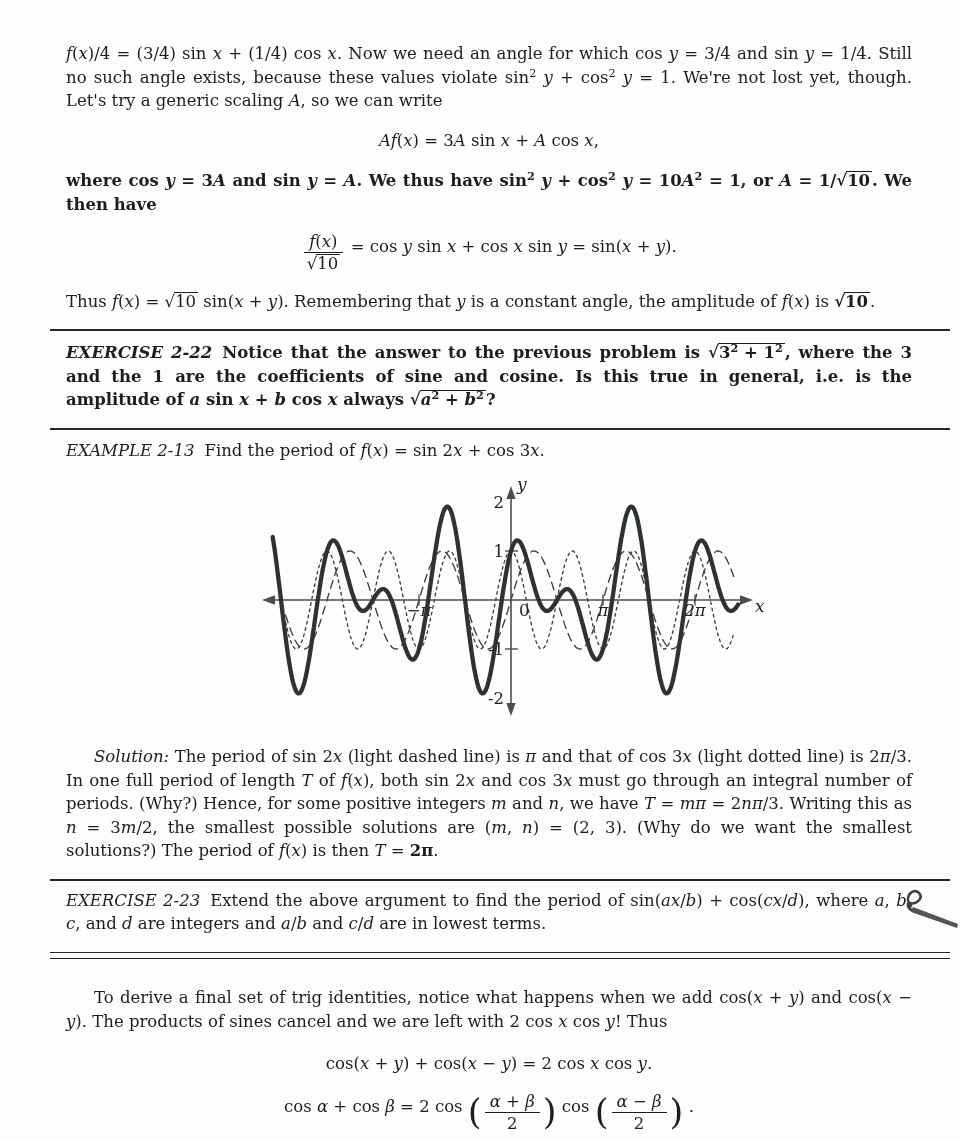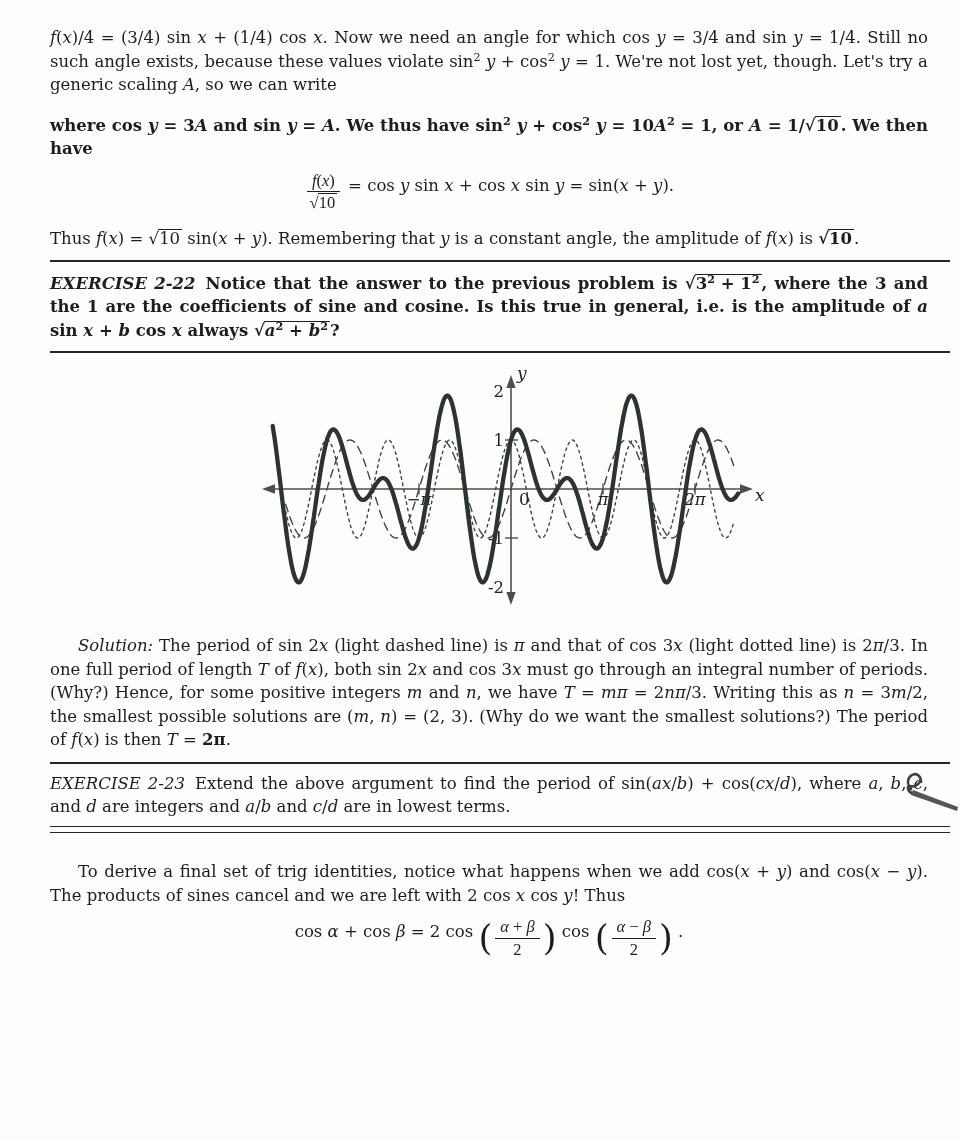--- a/index.html
+++ b/index.html
@@ -2,32 +2,32 @@
 <html><head>
 <meta charset="utf-8">
 <style>
   html,body{margin:0;padding:0;}
   body{
     width:960px;height:1139px;overflow:hidden;
     background:#fdfdfc;color:#1d1d1d;
     font-family:"DejaVu Serif","Liberation Serif",serif;
   }
   .page{padding:26px 32px 0 50px;}
-  .para{margin:0;font-size:16.5px;line-height:23.5px;text-align:justify;}
+  .para{margin:16px;font-size:16.5px;line-height:23.5px;text-align:justify;}
   .single-line{text-align:left;}
   .center{text-align:center;}
   .ind{text-indent:28px;}
   .it{font-style:italic;}
   .bd{font-weight:bold;}
   .head{font-style:italic;margin-right:10px;}
   sup{font-size:68%;line-height:0;}
   .sqrt{white-space:nowrap;}
   .rsign{letter-spacing:-1px;}
   .rad{display:inline-block;border-top:1.5px solid currentColor;padding:0 2px 0 1px;line-height:1.08;}
-  .frac{display:inline-block;vertical-align:-1.05em;text-align:center;line-height:1.18;margin:0 3px;font-family:Liberation Serif, serif;}
+  .frac{display:inline-block;vertical-align:-1.05em;text-align:center;line-height:1.18;margin:0 3px;}
   .frac .num{display:block;border-bottom:1.4px solid currentColor;padding:0 5px 1px;}
   .frac .den{display:block;padding-top:1px;text-align:center;}
   .pgroup{white-space:nowrap;}
   .bp{font-size:215%;font-weight:400;vertical-align:-0.33em;line-height:0;}
   .rule{height:2px;background:#262626;margin-right:-22px;}
   .rule-d{height:5.5px;border-top:1.5px solid #262626;border-bottom:1.5px solid #262626;margin-right:-22px;}
   .graph{position:relative;height:252px;margin:14px 0 0 0;}
   .graph svg{position:absolute;left:200px;top:0;}
   .ex-wrap{position:relative;}
   .pencil{position:absolute;right:-32px;top:-4px;}
@@ -49,33 +49,35 @@
   #letting{margin-top:17px;}
   #eq4{margin-top:10px;}
 </style>
 </head>
 <body>
 
 <div class="page">
 
   <p class="para" id="p1"><span class="it">f</span><span>(</span><span class="it">x</span><span>)/4 = (3/4) sin </span><span class="it">x</span><span> + (1/4) cos </span><span class="it">x</span><span>. Now we need an angle for which cos </span><span class="it">y</span><span> = 3/4 and sin </span><span class="it">y</span><span> = 1/4. Still no such angle exists, because these values violate sin</span><sup>2</sup><span class="it"> y</span><span> + cos</span><sup>2</sup><span class="it"> y</span><span> = 1. We're not lost yet, though. Let's try a generic scaling </span><span class="it">A</span><span>, so we can write</span></p>
 
+  <p class="para center" id="eq1"><span class="it">Af</span><span>(</span><span class="it">x</span><span>) = 3</span><span class="it">A</span><span> sin </span><span class="it">x</span><span> + </span><span class="it">A</span><span> cos </span><span class="it">x</span><span>,</span></p>
 
   <p class="para" id="p2"><span>where cos </span><span class="it">y</span><span> = 3</span><span class="it">A</span><span> and sin </span><span class="it">y</span><span> = </span><span class="it">A</span><span>. We thus have sin</span><sup>2</sup><span class="it"> y</span><span> + cos</span><sup>2</sup><span class="it"> y</span><span> = 10</span><span class="it">A</span><sup>2</sup><span> = 1, or </span><span class="it">A</span><span> = 1/</span><span class="sqrt"><span class="rsign">√</span><span class="rad"><span>10</span></span></span><span>. We then have</span></p>
 
   <p class="para center" id="eq2"><span class="frac"><span class="num"><span class="it">f</span><span>(</span><span class="it">x</span><span>)</span></span><span class="den"><span class="sqrt"><span class="rsign">√</span><span class="rad"><span>10</span></span></span></span></span><span> = cos </span><span class="it">y</span><span> sin </span><span class="it">x</span><span> + cos </span><span class="it">x</span><span> sin </span><span class="it">y</span><span> = sin(</span><span class="it">x</span><span> + </span><span class="it">y</span><span>).</span></p>
 
   <p class="para" id="p3"><span>Thus </span><span class="it">f</span><span>(</span><span class="it">x</span><span>) = </span><span class="sqrt"><span class="rsign">√</span><span class="rad"><span>10</span></span></span><span> sin(</span><span class="it">x</span><span> + </span><span class="it">y</span><span>). Remembering that </span><span class="it">y</span><span> is a constant angle, the amplitude of </span><span class="it">f</span><span>(</span><span class="it">x</span><span>) is </span><span class="sqrt bd"><span class="rsign">√</span><span class="rad"><span class="bd">10</span></span></span><span>.</span></p>
 
   <div class="rule" id="rule1"></div>
 
   <p class="para" id="ex22"><span class="head it">EXERCISE 2-22</span><span>Notice that the answer to the previous problem is </span><span class="sqrt"><span class="rsign">√</span><span class="rad"><span>3</span><sup>2</sup><span> + 1</span><sup>2</sup></span></span><span>, where the 3 and the 1 are the coefficients of sine and cosine. Is this true in general, i.e. is the amplitude of </span><span class="it">a</span><span> sin </span><span class="it">x</span><span> + </span><span class="it">b</span><span> cos </span><span class="it">x</span><span> always </span><span class="sqrt"><span class="rsign">√</span><span class="rad"><span class="it">a</span><sup>2</sup><span> + </span><span class="it">b</span><sup>2</sup></span></span><span>?</span></p>
 
   <div class="rule" id="rule2"></div>
 
+  <p class="para single-line" id="ex13"><span class="head it">EXAMPLE 2-13</span><span>Find the period of </span><span class="it">f</span><span>(</span><span class="it">x</span><span>) = sin 2</span><span class="it">x</span><span> + cos 3</span><span class="it">x</span><span>.</span></p>
 
   <div class="graph" id="graph">
     <svg id="graph-svg" width="540" height="252" viewBox="0 0 540 252" xmlns="http://www.w3.org/2000/svg">
         <path d="M35.6,137.1L36.2,139.0L36.8,140.8L37.4,142.6L38.0,144.4L38.5,146.2L39.1,147.9L39.7,149.5L40.3,151.1L40.9,152.7L41.5,154.2L42.1,155.7L42.7,157.1L43.3,158.4L43.9,159.7L44.4,160.9L45.0,162.1L45.6,163.2L46.2,164.2L46.8,165.2L47.4,166.1L48.0,166.9L48.6,167.7L49.2,168.3L49.7,168.9L50.3,169.5L50.9,169.9L51.5,170.3L52.1,170.6L52.7,170.8L53.3,170.9L53.9,171.0L54.5,171.0L55.1,170.9L55.6,170.7L56.2,170.4L56.8,170.1L57.4,169.7L58.0,169.2L58.6,168.6L59.2,168.0L59.8,167.2L60.4,166.4L60.9,165.6L61.5,164.6L62.1,163.6L62.7,162.6L63.3,161.4L63.9,160.2L64.5,159.0L65.1,157.6L65.7,156.3L66.3,154.8L66.8,153.3L67.4,151.8L68.0,150.2L68.6,148.6L69.2,146.9L69.8,145.2L70.4,143.4L71.0,141.6L71.6,139.8L72.2,137.9L72.7,136.1L73.3,134.2L73.9,132.2L74.5,130.3L75.1,128.3L75.7,126.4L76.3,124.4L76.9,122.4L77.5,120.5L78.0,118.5L78.6,116.5L79.2,114.6L79.8,112.6L80.4,110.7L81.0,108.8L81.6,106.9L82.2,105.0L82.8,103.2L83.4,101.4L83.9,99.6L84.5,97.9L85.1,96.2L85.7,94.5L86.3,92.9L86.9,91.4L87.5,89.9L88.1,88.4L88.7,87.0L89.2,85.6L89.8,84.3L90.4,83.1L91.0,81.9L91.6,80.8L92.2,79.8L92.8,78.8L93.4,77.9L94.0,77.1L94.6,76.4L95.1,75.7L95.7,75.1L96.3,74.5L96.9,74.1L97.5,73.7L98.1,73.4L98.7,73.2L99.3,73.1L99.9,73.0L100.4,73.0L101.0,73.1L101.6,73.3L102.2,73.6L102.8,73.9L103.4,74.3L104.0,74.8L104.6,75.4L105.2,76.0L105.8,76.7L106.3,77.5L106.9,78.4L107.5,79.3L108.1,80.3L108.7,81.4L109.3,82.5L109.9,83.7L110.5,85.0L111.1,86.3L111.6,87.7L112.2,89.1L112.8,90.6L113.4,92.2L114.0,93.8L114.6,95.4L115.2,97.1L115.8,98.8L116.4,100.5L117.0,102.3L117.5,104.2L118.1,106.0L118.7,107.9L119.3,109.8L119.9,111.7L120.5,113.6L121.1,115.6L121.7,117.6L122.3,119.5L122.8,121.5L123.4,123.5L124.0,125.4L124.6,127.4L125.2,129.4L125.8,131.3L126.4,133.2L127.0,135.1L127.6,137.0L128.2,138.9L128.7,140.7L129.3,142.5L129.9,144.3L130.5,146.1L131.1,147.8L131.7,149.4L132.3,151.0L132.9,152.6L133.5,154.1L134.1,155.6L134.6,157.0L135.2,158.3L135.8,159.6L136.4,160.9L137.0,162.0L137.6,163.1L138.2,164.2L138.8,165.1L139.4,166.0L139.9,166.9L140.5,167.6L141.1,168.3L141.7,168.9L142.3,169.4L142.9,169.9L143.5,170.3L144.1,170.6L144.7,170.8L145.3,170.9L145.8,171.0L146.4,171.0L147.0,170.9L147.6,170.7L148.2,170.4L148.8,170.1L149.4,169.7L150.0,169.2L150.6,168.6L151.1,168.0L151.7,167.3L152.3,166.5L152.9,165.6L153.5,164.7L154.1,163.7L154.7,162.6L155.3,161.5L155.9,160.3L156.5,159.0L157.0,157.7L157.6,156.3L158.2,154.9L158.8,153.4L159.4,151.9L160.0,150.3L160.6,148.7L161.2,147.0L161.8,145.3L162.3,143.5L162.9,141.7L163.5,139.9L164.1,138.0L164.7,136.2L165.3,134.3L165.9,132.3L166.5,130.4L167.1,128.5L167.7,126.5L168.2,124.5L168.8,122.6L169.4,120.6L170.0,118.6L170.6,116.7L171.2,114.7L171.8,112.8L172.4,110.8L173.0,108.9L173.5,107.0L174.1,105.2L174.7,103.3L175.3,101.5L175.9,99.7L176.5,98.0L177.1,96.3L177.7,94.6L178.3,93.0L178.9,91.5L179.4,89.9L180.0,88.5L180.6,87.1L181.2,85.7L181.8,84.4L182.4,83.2L183.0,82.0L183.6,80.9L184.2,79.9L184.8,78.9L185.3,78.0L185.9,77.2L186.5,76.4L187.1,75.7L187.7,75.1L188.3,74.6L188.9,74.1L189.5,73.7L190.1,73.4L190.6,73.2L191.2,73.1L191.8,73.0L192.4,73.0L193.0,73.1L193.6,73.3L194.2,73.5L194.8,73.9L195.4,74.3L196.0,74.8L196.5,75.3L197.1,76.0L197.7,76.7L198.3,77.5L198.9,78.3L199.5,79.3L200.1,80.3L200.7,81.3L201.3,82.5L201.8,83.7L202.4,84.9L203.0,86.2L203.6,87.6L204.2,89.1L204.8,90.5L205.4,92.1L206.0,93.7L206.6,95.3L207.2,97.0L207.7,98.7L208.3,100.4L208.9,102.2L209.5,104.1L210.1,105.9L210.7,107.8L211.3,109.7L211.9,111.6L212.5,113.5L213.0,115.5L213.6,117.4L214.2,119.4L214.8,121.4L215.4,123.4L216.0,125.3L216.6,127.3L217.2,129.2L217.8,131.2L218.4,133.1L218.9,135.0L219.5,136.9L220.1,138.8L220.7,140.6L221.3,142.4L221.9,144.2L222.5,146.0L223.1,147.7L223.7,149.3L224.2,150.9L224.8,152.5L225.4,154.0L226.0,155.5L226.6,156.9L227.2,158.3L227.8,159.6L228.4,160.8L229.0,162.0L229.6,163.1L230.1,164.1L230.7,165.1L231.3,166.0L231.9,166.8L232.5,167.6L233.1,168.3L233.7,168.9L234.3,169.4L234.9,169.9L235.4,170.3L236.0,170.6L236.6,170.8L237.2,170.9L237.8,171.0L238.4,171.0L239.0,170.9L239.6,170.7L240.2,170.5L240.8,170.1L241.3,169.7L241.9,169.2L242.5,168.7L243.1,168.0L243.7,167.3L244.3,166.5L244.9,165.7L245.5,164.8L246.1,163.8L246.7,162.7L247.2,161.6L247.8,160.4L248.4,159.1L249.0,157.8L249.6,156.4L250.2,155.0L250.8,153.5L251.4,152.0L252.0,150.4L252.5,148.7L253.1,147.1L253.7,145.4L254.3,143.6L254.9,141.8L255.5,140.0L256.1,138.1L256.7,136.3L257.3,134.4L257.9,132.5L258.4,130.5L259.0,128.6L259.6,126.6L260.2,124.6L260.8,122.7L261.4,120.7L262.0,118.7L262.6,116.8L263.2,114.8L263.7,112.9L264.3,110.9L264.9,109.0L265.5,107.1L266.1,105.3L266.7,103.4L267.3,101.6L267.9,99.8L268.5,98.1L269.1,96.4L269.6,94.7L270.2,93.1L270.8,91.5L271.4,90.0L272.0,88.6L272.6,87.1L273.2,85.8L273.8,84.5L274.4,83.2L274.9,82.1L275.5,81.0L276.1,79.9L276.7,78.9L277.3,78.0L277.9,77.2L278.5,76.4L279.1,75.7L279.7,75.1L280.3,74.6L280.8,74.1L281.4,73.8L282.0,73.4L282.6,73.2L283.2,73.1L283.8,73.0L284.4,73.0L285.0,73.1L285.6,73.3L286.1,73.5L286.7,73.9L287.3,74.3L287.9,74.7L288.5,75.3L289.1,75.9L289.7,76.6L290.3,77.4L290.9,78.3L291.5,79.2L292.0,80.2L292.6,81.3L293.2,82.4L293.8,83.6L294.4,84.9L295.0,86.2L295.6,87.5L296.2,89.0L296.8,90.5L297.3,92.0L297.9,93.6L298.5,95.2L299.1,96.9L299.7,98.6L300.3,100.3L300.9,102.1L301.5,104.0L302.1,105.8L302.7,107.7L303.2,109.6L303.8,111.5L304.4,113.4L305.0,115.4L305.6,117.3L306.2,119.3L306.8,121.3L307.4,123.2L308.0,125.2L308.6,127.2L309.1,129.1L309.7,131.1L310.3,133.0L310.9,134.9L311.5,136.8L312.1,138.7L312.7,140.5L313.3,142.3L313.9,144.1L314.4,145.9L315.0,147.6L315.6,149.2L316.2,150.8L316.8,152.4L317.4,153.9L318.0,155.4L318.6,156.8L319.2,158.2L319.8,159.5L320.3,160.7L320.9,161.9L321.5,163.0L322.1,164.1L322.7,165.0L323.3,165.9L323.9,166.8L324.5,167.5L325.1,168.2L325.6,168.9L326.2,169.4L326.8,169.9L327.4,170.2L328.0,170.5L328.6,170.8L329.2,170.9L329.8,171.0L330.4,171.0L331.0,170.9L331.5,170.7L332.1,170.5L332.7,170.2L333.3,169.8L333.9,169.3L334.5,168.7L335.1,168.1L335.7,167.4L336.3,166.6L336.8,165.7L337.4,164.8L338.0,163.8L338.6,162.8L339.2,161.6L339.8,160.4L340.4,159.2L341.0,157.9L341.6,156.5L342.2,155.1L342.7,153.6L343.3,152.1L343.9,150.5L344.5,148.8L345.1,147.2L345.7,145.5L346.3,143.7L346.9,141.9L347.5,140.1L348.0,138.3L348.6,136.4L349.2,134.5L349.8,132.6L350.4,130.6L351.0,128.7L351.6,126.7L352.2,124.8L352.8,122.8L353.4,120.8L353.9,118.8L354.5,116.9L355.1,114.9L355.7,113.0L356.3,111.0L356.9,109.1L357.5,107.2L358.1,105.4L358.7,103.5L359.2,101.7L359.8,99.9L360.4,98.2L361.0,96.5L361.6,94.8L362.2,93.2L362.8,91.6L363.4,90.1L364.0,88.6L364.6,87.2L365.1,85.9L365.7,84.6L366.3,83.3L366.9,82.1L367.5,81.0L368.1,80.0L368.7,79.0L369.3,78.1L369.9,77.2L370.5,76.5L371.0,75.8L371.6,75.2L372.2,74.6L372.8,74.2L373.4,73.8L374.0,73.5L374.6,73.2L375.2,73.1L375.8,73.0L376.3,73.0L376.9,73.1L377.5,73.3L378.1,73.5L378.7,73.8L379.3,74.2L379.9,74.7L380.5,75.3L381.1,75.9L381.7,76.6L382.2,77.4L382.8,78.2L383.4,79.2L384.0,80.2L384.6,81.2L385.2,82.3L385.8,83.5L386.4,84.8L387.0,86.1L387.5,87.5L388.1,88.9L388.7,90.4L389.3,91.9L389.9,93.5L390.5,95.1L391.1,96.8L391.7,98.5L392.3,100.2L392.9,102.0L393.4,103.8L394.0,105.7L394.6,107.6L395.2,109.5L395.8,111.4L396.4,113.3L397.0,115.3L397.6,117.2L398.2,119.2L398.7,121.2L399.3,123.1L399.9,125.1L400.5,127.1L401.1,129.0L401.7,131.0L402.3,132.9L402.9,134.8L403.5,136.7L404.1,138.6L404.6,140.4L405.2,142.2L405.8,144.0L406.4,145.8L407.0,147.5L407.6,149.1L408.2,150.7L408.8,152.3L409.4,153.8L409.9,155.3L410.5,156.7L411.1,158.1L411.7,159.4L412.3,160.7L412.9,161.8L413.5,162.9L414.1,164.0L414.7,165.0L415.3,165.9L415.8,166.7L416.4,167.5L417.0,168.2L417.6,168.8L418.2,169.4L418.8,169.8L419.4,170.2L420.0,170.5L420.6,170.8L421.2,170.9L421.7,171.0L422.3,171.0L422.9,170.9L423.5,170.7L424.1,170.5L424.7,170.2L425.3,169.8L425.9,169.3L426.5,168.7L427.0,168.1L427.6,167.4L428.2,166.6L428.8,165.8L429.4,164.9L430.0,163.9L430.6,162.8L431.2,161.7L431.8,160.5L432.4,159.3L432.9,157.9L433.5,156.6L434.1,155.2L434.7,153.7L435.3,152.1L435.9,150.6L436.5,148.9L437.1,147.3L437.7,145.6L438.2,143.8L438.8,142.0L439.4,140.2L440.0,138.4L440.6,136.5L441.2,134.6L441.8,132.7L442.4,130.7L443.0,128.8L443.6,126.8L444.1,124.9L444.7,122.9L445.3,120.9L445.9,119.0L446.5,117.0L447.1,115.0L447.7,113.1L448.3,111.2L448.9,109.2L449.4,107.3L450.0,105.5L450.6,103.6L451.2,101.8L451.8,100.0L452.4,98.3L453.0,96.6L453.6,94.9L454.2,93.3L454.8,91.7L455.3,90.2L455.9,88.7L456.5,87.3L457.1,85.9L457.7,84.6L458.3,83.4L458.9,82.2L459.5,81.1L460.1,80.0L460.6,79.0L461.2,78.1L461.8,77.3L462.4,76.5L463.0,75.8L463.6,75.2L464.2,74.7L464.8,74.2L465.4,73.8L466.0,73.5L466.5,73.2L467.1,73.1L467.7,73.0L468.3,73.0L468.9,73.1L469.5,73.3L470.1,73.5L470.7,73.8L471.3,74.2L471.8,74.7L472.4,75.2L473.0,75.9L473.6,76.6L474.2,77.3L474.8,78.2L475.4,79.1L476.0,80.1L476.6,81.1L477.2,82.3L477.7,83.5L478.3,84.7L478.9,86.0L479.5,87.4L480.1,88.8L480.7,90.3L481.3,91.8L481.9,93.4L482.5,95.0L483.1,96.7L483.6,98.4" fill="none" stroke-linecap="round" stroke-linejoin="round" stroke="#3d3d3d" stroke-width="1.35" stroke-dasharray="8 5.5"></path>
         <path d="M35.6,144.2L36.2,146.8L36.8,149.3L37.4,151.7L38.0,154.0L38.5,156.2L39.1,158.3L39.7,160.2L40.3,162.0L40.9,163.6L41.5,165.1L42.1,166.4L42.7,167.6L43.3,168.6L43.9,169.4L44.4,170.1L45.0,170.6L45.6,170.9L46.2,171.0L46.8,170.9L47.4,170.7L48.0,170.3L48.6,169.7L49.2,169.0L49.7,168.0L50.3,166.9L50.9,165.7L51.5,164.3L52.1,162.7L52.7,161.0L53.3,159.1L53.9,157.1L54.5,155.0L55.1,152.7L55.6,150.4L56.2,147.9L56.8,145.3L57.4,142.7L58.0,140.0L58.6,137.2L59.2,134.3L59.8,131.5L60.4,128.5L60.9,125.6L61.5,122.6L62.1,119.7L62.7,116.7L63.3,113.8L63.9,110.9L64.5,108.0L65.1,105.2L65.7,102.5L66.3,99.8L66.8,97.2L67.4,94.7L68.0,92.3L68.6,90.0L69.2,87.8L69.8,85.8L70.4,83.8L71.0,82.1L71.6,80.4L72.2,78.9L72.7,77.6L73.3,76.4L73.9,75.4L74.5,74.6L75.1,73.9L75.7,73.4L76.3,73.1L76.9,73.0L77.5,73.1L78.0,73.3L78.6,73.7L79.2,74.3L79.8,75.0L80.4,75.9L81.0,77.0L81.6,78.3L82.2,79.7L82.8,81.3L83.4,83.0L83.9,84.9L84.5,86.9L85.1,89.0L85.7,91.2L86.3,93.6L86.9,96.1L87.5,98.6L88.1,101.3L88.7,104.0L89.2,106.8L89.8,109.6L90.4,112.5L91.0,115.4L91.6,118.3L92.2,121.3L92.8,124.3L93.4,127.2L94.0,130.1L94.6,133.0L95.1,135.9L95.7,138.7L96.3,141.5L96.9,144.1L97.5,146.7L98.1,149.2L98.7,151.7L99.3,154.0L99.9,156.1L100.4,158.2L101.0,160.1L101.6,161.9L102.2,163.6L102.8,165.0L103.4,166.4L104.0,167.6L104.6,168.6L105.2,169.4L105.8,170.1L106.3,170.6L106.9,170.9L107.5,171.0L108.1,170.9L108.7,170.7L109.3,170.3L109.9,169.7L110.5,169.0L111.1,168.1L111.6,167.0L112.2,165.7L112.8,164.3L113.4,162.7L114.0,161.0L114.6,159.2L115.2,157.2L115.8,155.0L116.4,152.8L117.0,150.4L117.5,148.0L118.1,145.4L118.7,142.8L119.3,140.1L119.9,137.3L120.5,134.5L121.1,131.6L121.7,128.7L122.3,125.7L122.8,122.8L123.4,119.8L124.0,116.8L124.6,113.9L125.2,111.0L125.8,108.1L126.4,105.3L127.0,102.6L127.6,99.9L128.2,97.3L128.7,94.8L129.3,92.4L129.9,90.1L130.5,87.9L131.1,85.8L131.7,83.9L132.3,82.1L132.9,80.5L133.5,79.0L134.1,77.6L134.6,76.5L135.2,75.5L135.8,74.6L136.4,73.9L137.0,73.5L137.6,73.1L138.2,73.0L138.8,73.0L139.4,73.3L139.9,73.7L140.5,74.2L141.1,75.0L141.7,75.9L142.3,77.0L142.9,78.3L143.5,79.7L144.1,81.2L144.7,82.9L145.3,84.8L145.8,86.8L146.4,88.9L147.0,91.2L147.6,93.5L148.2,96.0L148.8,98.5L149.4,101.2L150.0,103.9L150.6,106.7L151.1,109.5L151.7,112.4L152.3,115.3L152.9,118.2L153.5,121.2L154.1,124.1L154.7,127.1L155.3,130.0L155.9,132.9L156.5,135.8L157.0,138.6L157.6,141.4L158.2,144.0L158.8,146.6L159.4,149.2L160.0,151.6L160.6,153.9L161.2,156.1L161.8,158.1L162.3,160.1L162.9,161.9L163.5,163.5L164.1,165.0L164.7,166.3L165.3,167.5L165.9,168.5L166.5,169.4L167.1,170.0L167.7,170.5L168.2,170.9L168.8,171.0L169.4,171.0L170.0,170.7L170.6,170.3L171.2,169.8L171.8,169.0L172.4,168.1L173.0,167.0L173.5,165.8L174.1,164.4L174.7,162.8L175.3,161.1L175.9,159.2L176.5,157.2L177.1,155.1L177.7,152.9L178.3,150.5L178.9,148.1L179.4,145.5L180.0,142.9L180.6,140.2L181.2,137.4L181.8,134.6L182.4,131.7L183.0,128.8L183.6,125.8L184.2,122.9L184.8,119.9L185.3,117.0L185.9,114.0L186.5,111.1L187.1,108.3L187.7,105.4L188.3,102.7L188.9,100.0L189.5,97.4L190.1,94.9L190.6,92.5L191.2,90.2L191.8,88.0L192.4,85.9L193.0,84.0L193.6,82.2L194.2,80.5L194.8,79.0L195.4,77.7L196.0,76.5L196.5,75.5L197.1,74.6L197.7,74.0L198.3,73.5L198.9,73.2L199.5,73.0L200.1,73.0L200.7,73.3L201.3,73.6L201.8,74.2L202.4,75.0L203.0,75.9L203.6,77.0L204.2,78.2L204.8,79.6L205.4,81.2L206.0,82.9L206.6,84.7L207.2,86.7L207.7,88.8L208.3,91.1L208.9,93.4L209.5,95.9L210.1,98.4L210.7,101.1L211.3,103.8L211.9,106.5L212.5,109.4L213.0,112.3L213.6,115.2L214.2,118.1L214.8,121.1L215.4,124.0L216.0,127.0L216.6,129.9L217.2,132.8L217.8,135.7L218.4,138.5L218.9,141.3L219.5,143.9L220.1,146.5L220.7,149.1L221.3,151.5L221.9,153.8L222.5,156.0L223.1,158.0L223.7,160.0L224.2,161.8L224.8,163.4L225.4,164.9L226.0,166.3L226.6,167.5L227.2,168.5L227.8,169.3L228.4,170.0L229.0,170.5L229.6,170.8L230.1,171.0L230.7,171.0L231.3,170.7L231.9,170.4L232.5,169.8L233.1,169.1L233.7,168.1L234.3,167.1L234.9,165.8L235.4,164.4L236.0,162.9L236.6,161.2L237.2,159.3L237.8,157.3L238.4,155.2L239.0,153.0L239.6,150.6L240.2,148.2L240.8,145.6L241.3,143.0L241.9,140.3L242.5,137.5L243.1,134.7L243.7,131.8L244.3,128.9L244.9,125.9L245.5,123.0L246.1,120.0L246.7,117.1L247.2,114.1L247.8,111.2L248.4,108.4L249.0,105.6L249.6,102.8L250.2,100.1L250.8,97.5L251.4,95.0L252.0,92.6L252.5,90.3L253.1,88.1L253.7,86.0L254.3,84.1L254.9,82.2L255.5,80.6L256.1,79.1L256.7,77.7L257.3,76.5L257.9,75.5L258.4,74.7L259.0,74.0L259.6,73.5L260.2,73.2L260.8,73.0L261.4,73.0L262.0,73.2L262.6,73.6L263.2,74.2L263.7,74.9L264.3,75.8L264.9,76.9L265.5,78.1L266.1,79.5L266.7,81.1L267.3,82.8L267.9,84.7L268.5,86.6L269.1,88.7L269.6,91.0L270.2,93.3L270.8,95.8L271.4,98.3L272.0,101.0L272.6,103.7L273.2,106.4L273.8,109.3L274.4,112.2L274.9,115.1L275.5,118.0L276.1,121.0L276.7,123.9L277.3,126.9L277.9,129.8L278.5,132.7L279.1,135.6L279.7,138.4L280.3,141.2L280.8,143.8L281.4,146.4L282.0,149.0L282.6,151.4L283.2,153.7L283.8,155.9L284.4,158.0L285.0,159.9L285.6,161.7L286.1,163.4L286.7,164.9L287.3,166.2L287.9,167.4L288.5,168.5L289.1,169.3L289.7,170.0L290.3,170.5L290.9,170.8L291.5,171.0L292.0,171.0L292.6,170.8L293.2,170.4L293.8,169.8L294.4,169.1L295.0,168.2L295.6,167.1L296.2,165.9L296.8,164.5L297.3,162.9L297.9,161.2L298.5,159.4L299.1,157.4L299.7,155.3L300.3,153.1L300.9,150.7L301.5,148.3L302.1,145.7L302.7,143.1L303.2,140.4L303.8,137.6L304.4,134.8L305.0,131.9L305.6,129.0L306.2,126.0L306.8,123.1L307.4,120.1L308.0,117.2L308.6,114.2L309.1,111.3L309.7,108.5L310.3,105.7L310.9,102.9L311.5,100.2L312.1,97.6L312.7,95.1L313.3,92.7L313.9,90.3L314.4,88.1L315.0,86.1L315.6,84.1L316.2,82.3L316.8,80.7L317.4,79.1L318.0,77.8L318.6,76.6L319.2,75.6L319.8,74.7L320.3,74.0L320.9,73.5L321.5,73.2L322.1,73.0L322.7,73.0L323.3,73.2L323.9,73.6L324.5,74.2L325.1,74.9L325.6,75.8L326.2,76.9L326.8,78.1L327.4,79.5L328.0,81.0L328.6,82.7L329.2,84.6L329.8,86.6L330.4,88.7L331.0,90.9L331.5,93.2L332.1,95.7L332.7,98.2L333.3,100.9L333.9,103.6L334.5,106.3L335.1,109.2L335.7,112.0L336.3,115.0L336.8,117.9L337.4,120.8L338.0,123.8L338.6,126.8L339.2,129.7L339.8,132.6L340.4,135.5L341.0,138.3L341.6,141.0L342.2,143.7L342.7,146.3L343.3,148.9L343.9,151.3L344.5,153.6L345.1,155.8L345.7,157.9L346.3,159.8L346.9,161.7L347.5,163.3L348.0,164.8L348.6,166.2L349.2,167.4L349.8,168.4L350.4,169.3L351.0,170.0L351.6,170.5L352.2,170.8L352.8,171.0L353.4,171.0L353.9,170.8L354.5,170.4L355.1,169.8L355.7,169.1L356.3,168.2L356.9,167.2L357.5,165.9L358.1,164.5L358.7,163.0L359.2,161.3L359.8,159.5L360.4,157.5L361.0,155.4L361.6,153.2L362.2,150.8L362.8,148.4L363.4,145.8L364.0,143.2L364.6,140.5L365.1,137.7L365.7,134.9L366.3,132.0L366.9,129.1L367.5,126.2L368.1,123.2L368.7,120.2L369.3,117.3L369.9,114.4L370.5,111.5L371.0,108.6L371.6,105.8L372.2,103.0L372.8,100.3L373.4,97.7L374.0,95.2L374.6,92.7L375.2,90.4L375.8,88.2L376.3,86.1L376.9,84.2L377.5,82.4L378.1,80.7L378.7,79.2L379.3,77.8L379.9,76.6L380.5,75.6L381.1,74.7L381.7,74.0L382.2,73.5L382.8,73.2L383.4,73.0L384.0,73.0L384.6,73.2L385.2,73.6L385.8,74.1L386.4,74.9L387.0,75.8L387.5,76.8L388.1,78.0L388.7,79.4L389.3,81.0L389.9,82.7L390.5,84.5L391.1,86.5L391.7,88.6L392.3,90.8L392.9,93.1L393.4,95.6L394.0,98.1L394.6,100.8L395.2,103.5L395.8,106.2L396.4,109.1L397.0,111.9L397.6,114.8L398.2,117.8L398.7,120.7L399.3,123.7L399.9,126.6L400.5,129.6L401.1,132.5L401.7,135.4L402.3,138.2L402.9,140.9L403.5,143.6L404.1,146.3L404.6,148.8L405.2,151.2L405.8,153.5L406.4,155.7L407.0,157.8L407.6,159.8L408.2,161.6L408.8,163.3L409.4,164.8L409.9,166.1L410.5,167.3L411.1,168.4L411.7,169.3L412.3,169.9L412.9,170.5L413.5,170.8L414.1,171.0L414.7,171.0L415.3,170.8L415.8,170.4L416.4,169.9L417.0,169.2L417.6,168.3L418.2,167.2L418.8,166.0L419.4,164.6L420.0,163.1L420.6,161.4L421.2,159.5L421.7,157.6L422.3,155.5L422.9,153.2L423.5,150.9L424.1,148.5L424.7,145.9L425.3,143.3L425.9,140.6L426.5,137.8L427.0,135.0L427.6,132.1L428.2,129.2L428.8,126.3L429.4,123.3L430.0,120.4L430.6,117.4L431.2,114.5L431.8,111.6L432.4,108.7L432.9,105.9L433.5,103.1L434.1,100.4L434.7,97.8L435.3,95.3L435.9,92.8L436.5,90.5L437.1,88.3L437.7,86.2L438.2,84.3L438.8,82.4L439.4,80.8L440.0,79.3L440.6,77.9L441.2,76.7L441.8,75.6L442.4,74.8L443.0,74.1L443.6,73.5L444.1,73.2L444.7,73.0L445.3,73.0L445.9,73.2L446.5,73.6L447.1,74.1L447.7,74.8L448.3,75.7L448.9,76.8L449.4,78.0L450.0,79.4L450.6,80.9L451.2,82.6L451.8,84.4L452.4,86.4L453.0,88.5L453.6,90.7L454.2,93.1L454.8,95.5L455.3,98.0L455.9,100.6L456.5,103.3L457.1,106.1L457.7,108.9L458.3,111.8L458.9,114.7L459.5,117.7L460.1,120.6L460.6,123.6L461.2,126.5L461.8,129.5L462.4,132.4L463.0,135.3L463.6,138.1L464.2,140.8L464.8,143.5L465.4,146.2L466.0,148.7L466.5,151.1L467.1,153.4L467.7,155.7L468.3,157.7L468.9,159.7L469.5,161.5L470.1,163.2L470.7,164.7L471.3,166.1L471.8,167.3L472.4,168.3L473.0,169.2L473.6,169.9L474.2,170.5L474.8,170.8L475.4,171.0L476.0,171.0L476.6,170.8L477.2,170.4L477.7,169.9L478.3,169.2L478.9,168.3L479.5,167.2L480.1,166.0L480.7,164.6L481.3,163.1L481.9,161.4L482.5,159.6L483.1,157.6L483.6,155.5" fill="none" stroke-linecap="round" stroke-linejoin="round" stroke="#3d3d3d" stroke-width="1.35" stroke-dasharray="2.6 3.8"></path>
         <line x1="20" y1="122" x2="495" y2="122" stroke="#4d4d4d" stroke-width="1.7"></line>
         <line x1="261" y1="15" x2="261" y2="231" stroke="#4d4d4d" stroke-width="1.6"></line>
         <path d="M12,122 L25,117.2 L25,126.8 Z" fill="#4d4d4d"></path>
         <path d="M503,122 L490,117.2 L490,126.8 Z" fill="#4d4d4d"></path>
         <path d="M261,8 L256.4,21 L265.6,21 Z" fill="#4d4d4d"></path>
@@ -108,17 +110,18 @@
     <svg class="pencil" width="64" height="52" viewBox="0 0 64 52" xmlns="http://www.w3.org/2000/svg">
       <path d="M15,21 C7,12 17,2 23,8 C28,13 20,20 14,18 C10,17 12,26 18,25" fill="none" stroke="#3f3f3f" stroke-width="2.6" stroke-linecap="round"></path>
       <path d="M17,22 L62,39 L61,43 L15,27 Z" fill="#555555"></path>
     </svg>
   </div>
 
   <div class="rule-d" id="rule4"></div>
 
   <p class="para ind" id="derive"><span>To derive a final set of trig identities, notice what happens when we add cos(</span><span class="it">x</span><span> + </span><span class="it">y</span><span>) and cos(</span><span class="it">x</span><span> − </span><span class="it">y</span><span>). The products of sines cancel and we are left with 2 cos </span><span class="it">x</span><span> cos </span><span class="it">y</span><span>! Thus</span></p>
 
+  <p class="para center" id="eq3"><span>cos(</span><span class="it">x</span><span> + </span><span class="it">y</span><span>) + cos(</span><span class="it">x</span><span> − </span><span class="it">y</span><span>) = 2 cos </span><span class="it">x</span><span> cos </span><span class="it">y</span><span>.</span></p>
 
 
   <p class="para center" id="eq4"><span>cos </span><span class="it">α</span><span> + cos </span><span class="it">β</span><span> = 2 cos </span><span class="pgroup"><span class="bp">(</span><span class="frac"><span class="num"><span class="it">α</span><span> + </span><span class="it">β</span></span><span class="den"><span>2</span></span></span><span class="bp">)</span></span><span> cos </span><span class="pgroup"><span class="bp">(</span><span class="frac"><span class="num"><span class="it">α</span><span> − </span><span class="it">β</span></span><span class="den"><span>2</span></span></span><span class="bp">)</span></span><span> .</span></p>
 
 </div>
 
 </body></html>

